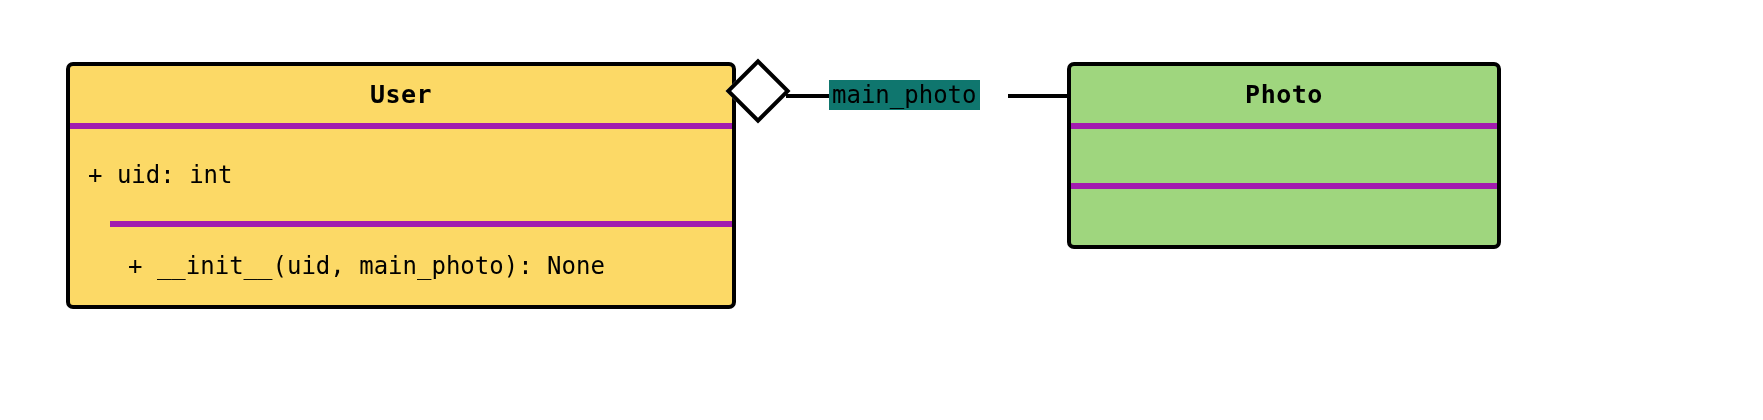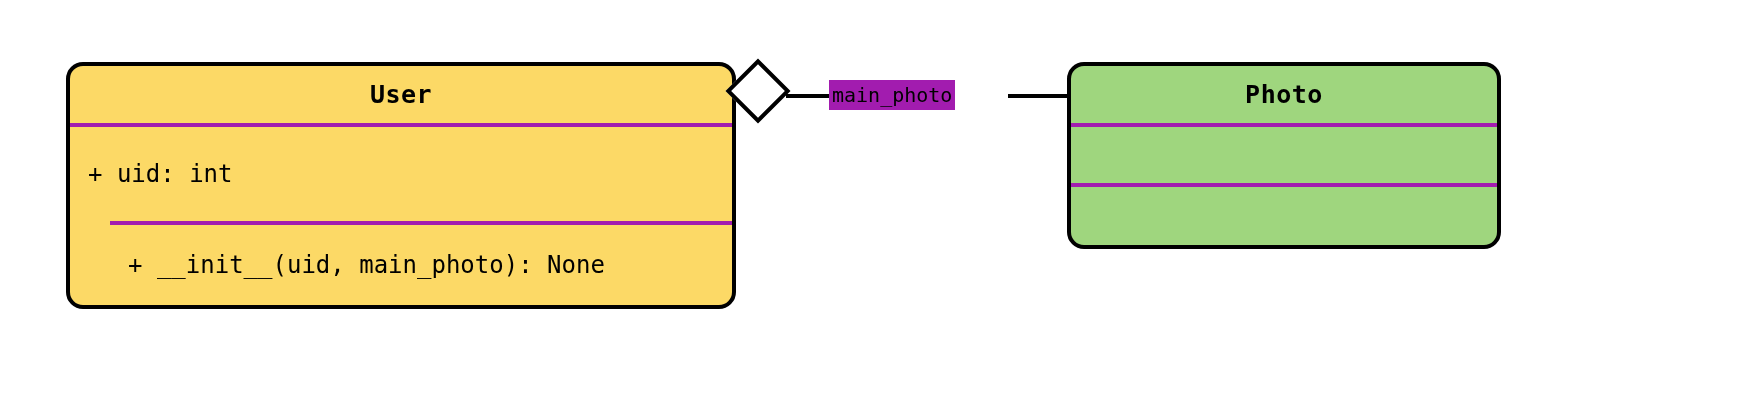--- a/index.html
+++ b/index.html
@@ -22,32 +22,32 @@
     top: 0;
     width: 1763px;
     height: 420px;
   }
 
   
   .uml-class {
     position: absolute;
     box-sizing: border-box;
     border: 4px solid #000000;
-    border-radius: 17px;
+    border-radius: 7px;
     overflow: hidden;
     background: #ffffff;
   }
 
   .uml-compartment {
     box-sizing: border-box;
     width: 100%;
     position: relative;
   }
   .uml-compartment + .uml-compartment {
-    border-top: 4px solid #a21caf;
+    border-top: 6px solid #a21caf;
   }
 
   .uml-title {
     display: flex;
     align-items: center;
     justify-content: center;
     font-weight: bold;
     font-size: 25px;
     color: #000000;
     letter-spacing: 0.5px;
@@ -122,23 +122,23 @@
     transform: rotate(45deg);
     box-sizing: content-box;
   }
 
   #edge-label {
     position: absolute;
     left: 829px;
     top: 80px;
     height: 30px;
     line-height: 30px;
-    font-size: 20px;
+    font-size: 24px;
     color: #000000;
-    background: #a21caf;
+    background: #0f766e;
     padding: 0 3px;
     white-space: pre;
   }
 </style>
 </head>
 <body>
 
 <div id="diagram-canvas">
 
   <div class="uml-class" id="class-user">

